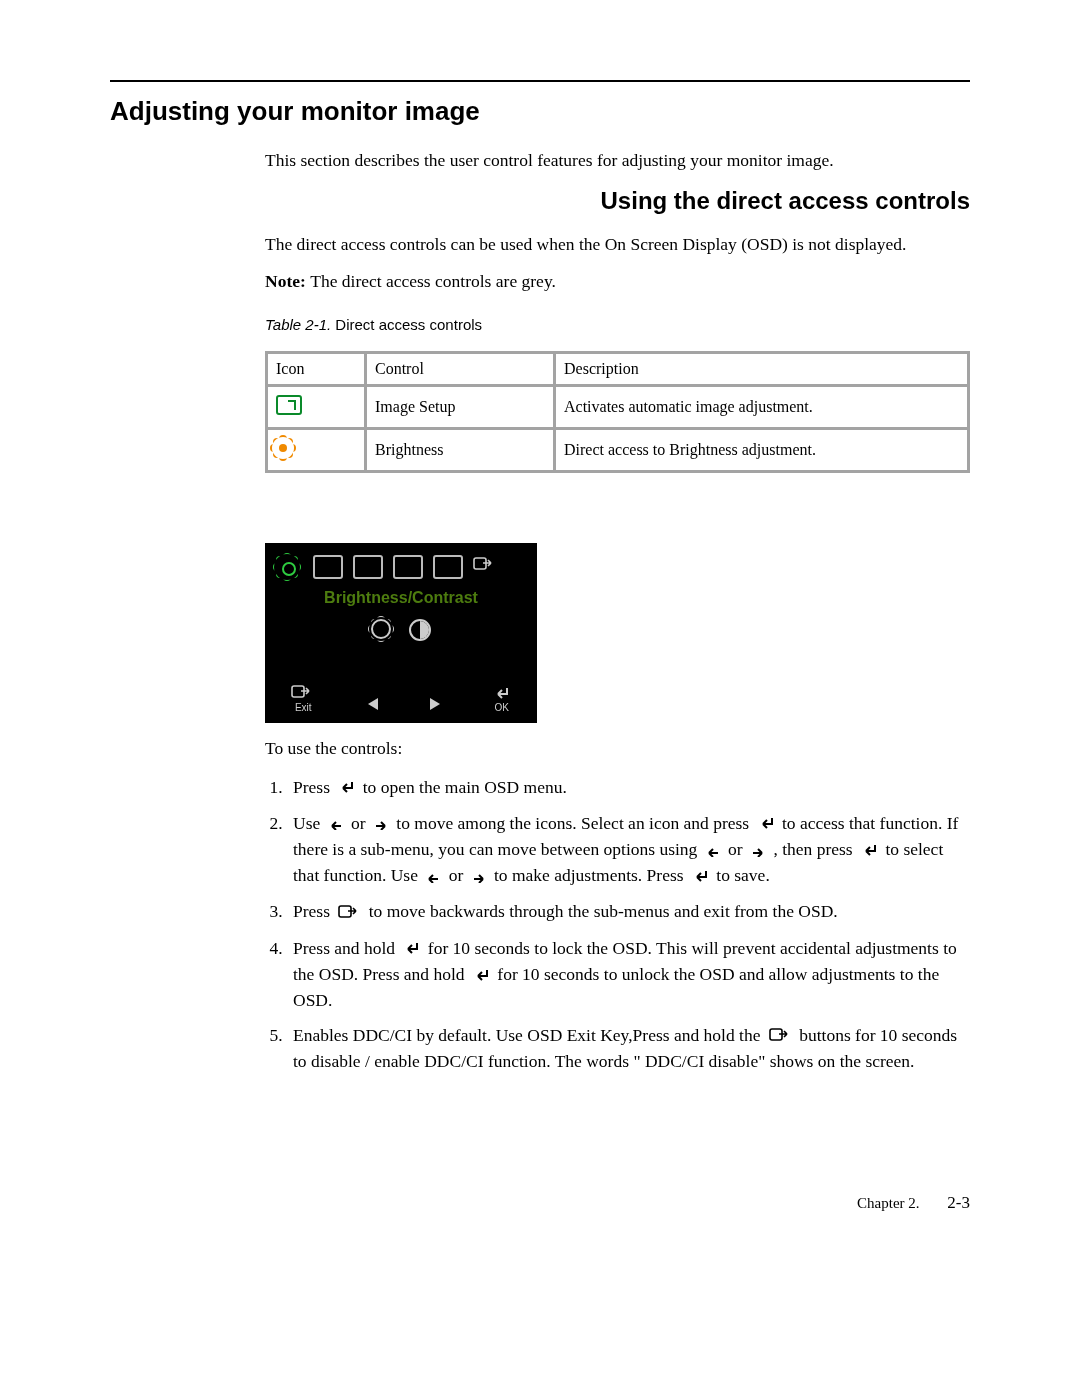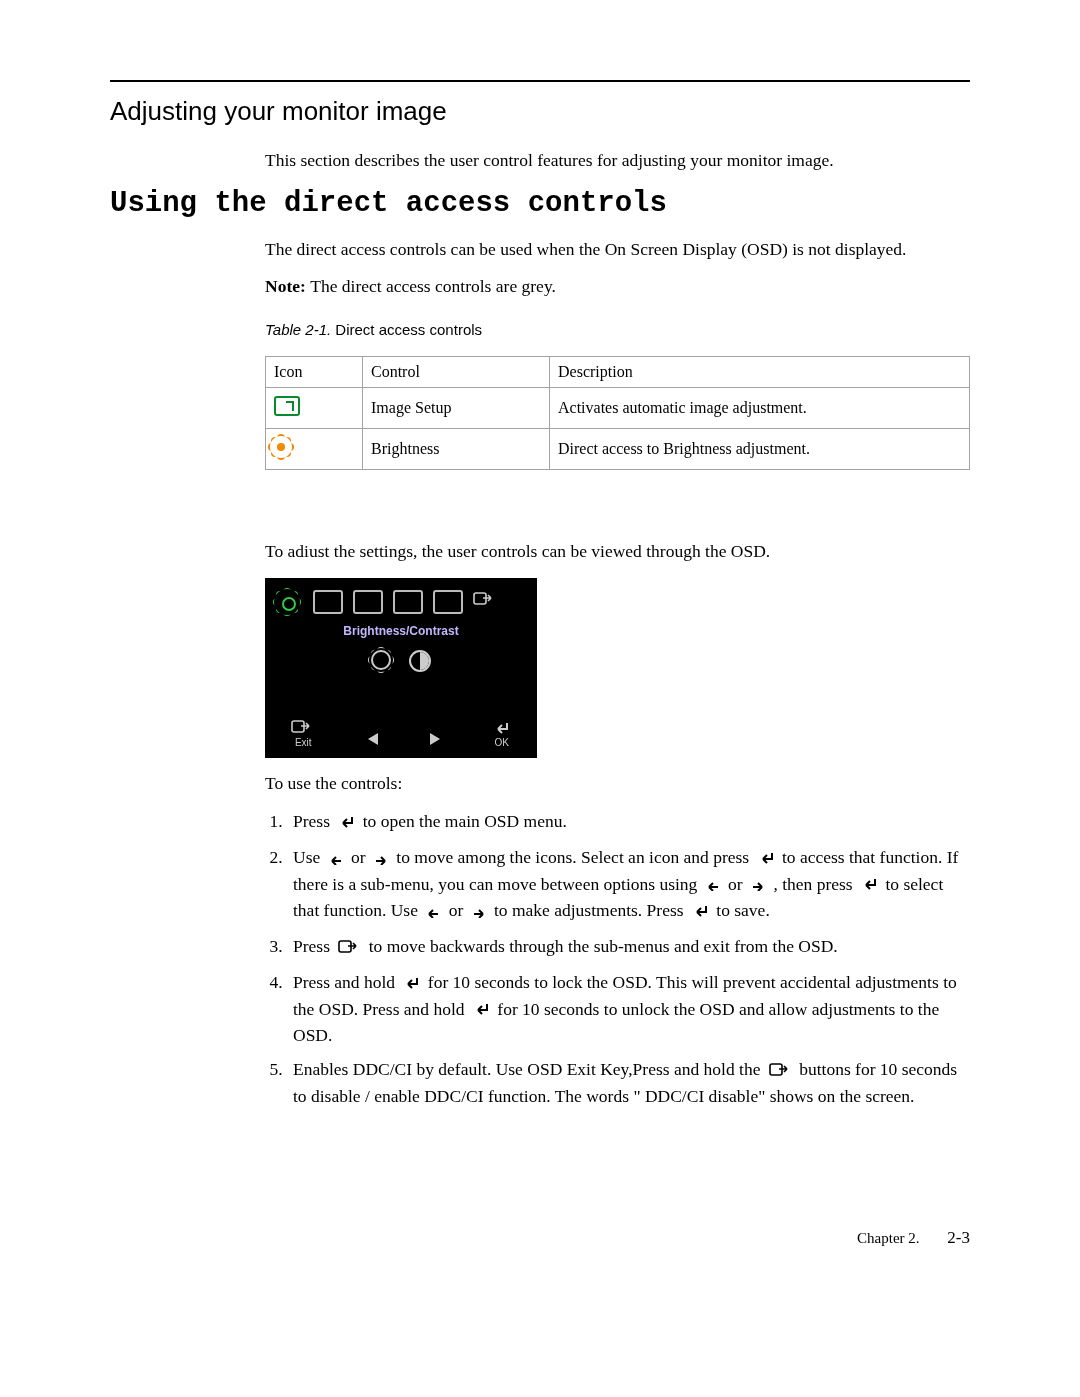--- a/index.html
+++ b/index.html
@@ -12,46 +12,47 @@
   }
   .page {
     padding: 80px 110px 60px 110px;
   }
   .rule {
     border-top: 2px solid #000;
     margin-bottom: 14px;
   }
   h1 {
     font-family: Arial, Helvetica, sans-serif;
-    font-weight: normal;
+    font-weight: bold;
     font-size: 26px;
     margin: 0 0 22px 0;
   }
   h2 {
-    font-family: Liberation Mono, monospace;
+    font-family: Liberation Sans, sans-serif;
     font-weight: bold;
-    font-size: 29px;
+    font-size: 24px;
     margin: 0 0 18px 0;
+    text-align: right;
   }
   .indent-block { margin-left: 155px; }
   p { font-size: 17.5px; line-height: 1.35; margin: 0 0 14px 0; }
   .note-line { margin-bottom: 22px; }
   .table-caption {
     font-family: Arial, Helvetica, sans-serif;
     font-size: 15px;
     margin-bottom: 18px;
   }
   .table-caption .italic { font-style: italic; text-align: center; }
   table.controls {
     border-collapse: collapse;
     width: 100%;
     font-size: 16px;
   }
   table.controls th, table.controls td {
-    border: 1px solid #a3a3a3;
+    border: 3px solid #a3a3a3;
     padding: 6px 8px;
     text-align: left;
     vertical-align: middle;
     font-weight: normal;
   }
   table.controls th { font-family: Georgia, serif; }
   .icon-cell { text-align: center; width: 80px; }
   .row-imagesetup td, .row-brightness td { height: 28px; }
   .icon-imagesetup {
     display:inline-block; width:22px; height:16px;
@@ -85,21 +86,21 @@
     margin-bottom:14px; position:relative;
   }
   .osd-top-row{ display:flex; gap:10px; padding:12px 10px 6px 12px; align-items:center;}
   .osd-top-row .mi{ width:26px; height:20px; border:2px solid #bbb; border-radius:3px; display:inline-block;}
   .osd-top-row .mi.sel{ border:none; position:relative; }
   .osd-sun { position:relative; width:20px; height:20px;}
   .osd-sun::before{content:"";position:absolute;left:5px;top:5px;width:10px;height:10px;border-radius:50%;border:2px solid #2ecc40;}
   .osd-sun::after{content:"";position:absolute;left:-3px;top:-3px;width:26px;height:26px;
     box-shadow:0 -10px 0 -9px #2ecc40,0 10px 0 -9px #2ecc40,-10px 0 0 -9px #2ecc40,10px 0 0 -9px #2ecc40,
     -7px -7px 0 -9px #2ecc40,7px -7px 0 -9px #2ecc40,-7px 7px 0 -9px #2ecc40,7px 7px 0 -9px #2ecc40;border-radius:50%;}
-  .osd-title{ color:#c4b5fd; font-weight:bold; text-align:center; font-size:12px; margin-top:4px;}
+  .osd-title{ color:#4d7c0f; font-weight:bold; text-align:center; font-size:16px; margin-top:4px;}
   .osd-subrow{ display:flex; gap:18px; justify-content:center; margin-top:12px;}
   .osd-subsun{ width:16px;height:16px;border:2px solid #ccc;border-radius:50%;position:relative;}
   .osd-subsun::after{content:"";position:absolute;left:-4px;top:-4px;width:24px;height:24px;
     box-shadow:0 -9px 0 -8px #ccc,0 9px 0 -8px #ccc,-9px 0 0 -8px #ccc,9px 0 0 -8px #ccc,
     -6px -6px 0 -8px #ccc,6px -6px 0 -8px #ccc,-6px 6px 0 -8px #ccc,6px 6px 0 -8px #ccc;border-radius:50%;}
   .osd-contrast{width:18px;height:18px;border:2px solid #ccc;border-radius:50%;position:relative;overflow:hidden;}
   .osd-contrast::after{content:"";position:absolute;right:0;top:0;width:50%;height:100%;background:#ccc;}
   .osd-bottom{position:absolute;bottom:10px;left:0;right:0;display:flex;justify-content:space-around;font-size:10px;align-items:flex-end;}
   .osd-bottom .lbl{text-align:center;}
   .arrow-l::before,.arrow-r::before{content:"";display:block;width:0;height:0;border-top:6px solid transparent;border-bottom:6px solid transparent;margin:0 auto 3px;}
@@ -174,21 +175,20 @@
         <td>Brightness</td>
         <td><span>Direct access to Brightness adjustment</span>.</td>
       </tr>
     </tbody>
       </table>
   </div>
 
   <div class="sec-gap"></div>
 
   <div class="indent-block">
-    <p>To adiust the settings, the user controls can be viewed through the OSD.</p>
 
     <div class="osd-screenshot">
       <div class="osd-top-row">
         <span class="mi sel"><span class="osd-sun"></span></span>
         <span class="mi"></span>
         <span class="mi"></span>
         <span class="mi"></span>
         <span class="mi"></span>
         <span><svg width="24" height="18">
               <use href="#sym-exit-w"></use>

